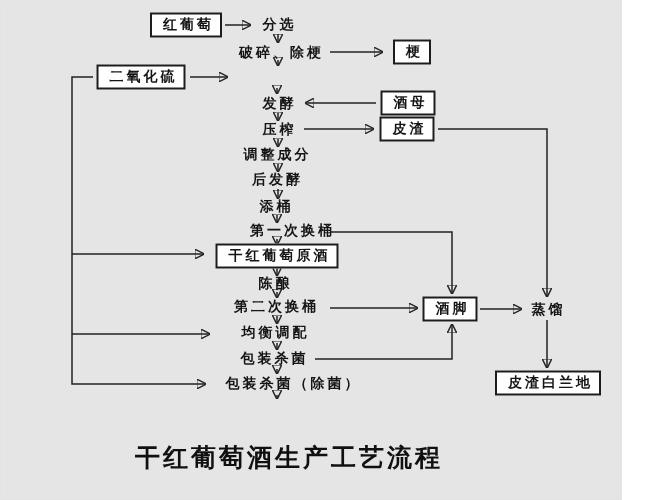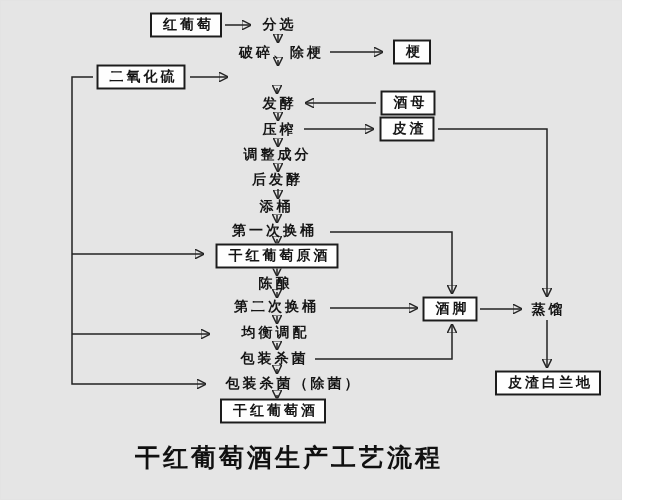--- a/index.html
+++ b/index.html
@@ -74,27 +74,26 @@
   <div class="node" style="left:279px;top:52px">破碎、除梗</div>
   <div class="node boxed" style="left:411px;top:51px">梗</div>
   <div class="node boxed" style="left:140px;top:76px">二氧化硫</div>
   <div class="node" style="left:277px;top:103px">发酵</div>
   <div class="node boxed" style="left:407px;top:102px">酒母</div>
   <div class="node" style="left:277px;top:129px">压榨</div>
   <div class="node boxed" style="left:406px;top:128px">皮渣</div>
   <div class="node" style="left:275px;top:154px">调整成分</div>
   <div class="node" style="left:275px;top:179px">后发酵</div>
   <div class="node" style="left:274px;top:206px">添桶</div>
-  <div class="node" style="left:272px;top:230px">第一次换桶</div>
+  <div class="node" style="left:290px;top:230px">第一次换桶</div>
   <div class="node boxed" style="left:276px;top:255px">干红葡萄原酒</div>
   <div class="node" style="left:273px;top:283px">陈酿</div>
   <div class="node" style="left:274px;top:306px">第二次换桶</div>
   <div class="node boxed" style="left:449px;top:308px">酒脚</div>
   <div class="node" style="left:546px;top:309px">蒸馏</div>
   <div class="node" style="left:273px;top:332px">均衡调配</div>
   <div class="node" style="left:272px;top:358px">包装杀菌</div>
   <div class="node" style="left:291px;top:383px">包装杀菌（除菌）</div>
-  <div class="node boxed" style="left:272px;top:410px">干红葡萄酒</div>
   <div class="node boxed" style="left:547px;top:382px">皮渣白兰地</div>
 
   <div class="diagram-title" style="left:288px;top:443px">干红葡萄酒生产工艺流程</div>
 
 </div>
 
 </body></html>

